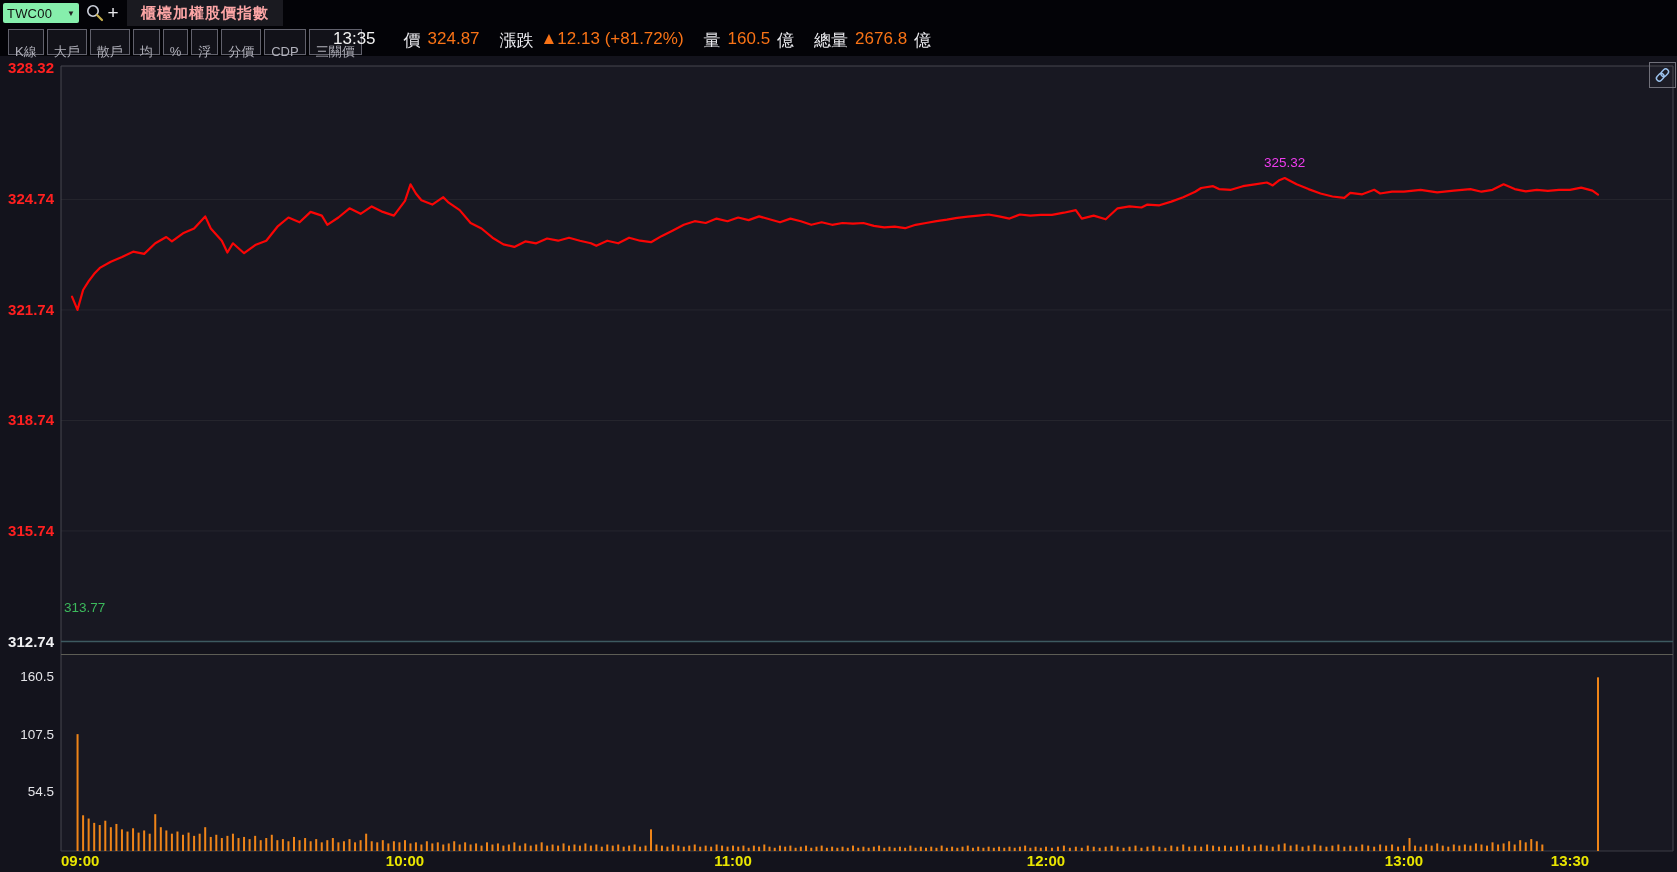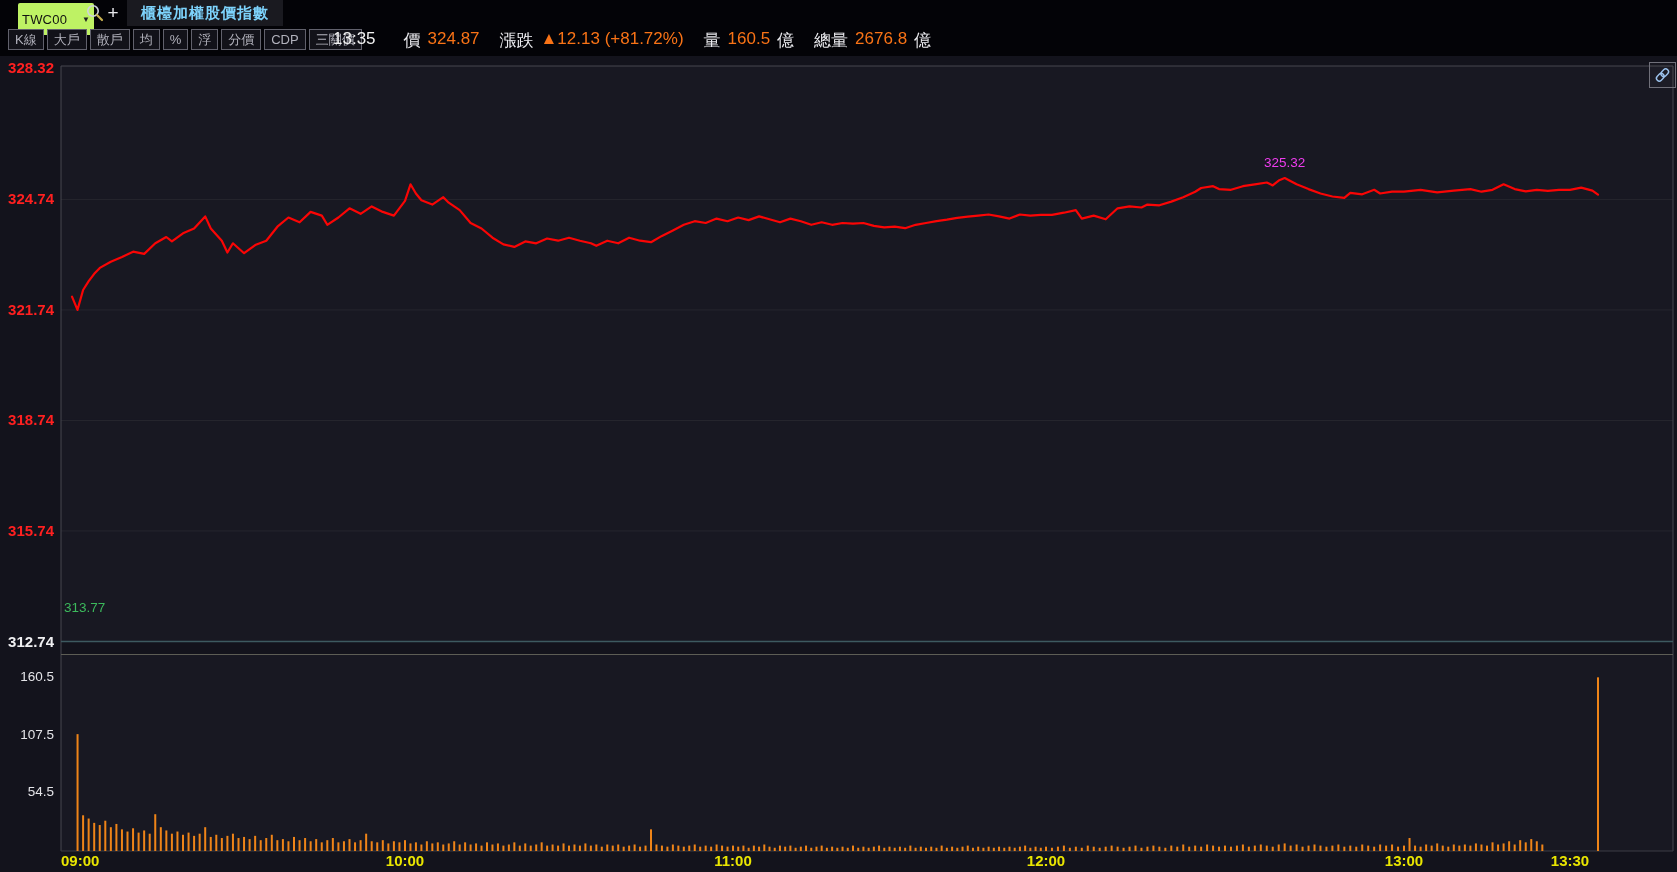--- a/index.html
+++ b/index.html
@@ -1,31 +1,31 @@
 <!DOCTYPE html>
 <html><head>
 <meta charset="utf-8">
 <style>
   html,body{margin:0;padding:0;background:#000;}
   #app{position:relative;width:1677px;height:872px;overflow:hidden;
        background:#0d0d15;font-family:"Liberation Sans","DejaVu Sans",sans-serif;}
   
   #header{position:absolute;left:0;top:0;width:1677px;height:56px;background:#030307;z-index:5;}
-  #symbol-box{position:absolute;left:18px;top:3px;width:76px;height:20px;background:#bef264;
-      border-radius:2px;display:flex;align-items:center;padding:16px 4px;box-sizing:border-box;cursor:pointer;}
+  #symbol-box{position:absolute;left:3px;top:3px;width:76px;height:20px;background:#86efac;
+      border-radius:2px;display:flex;align-items:center;padding:10px 4px;box-sizing:border-box;cursor:pointer;}
   #symbol-box .sym{flex:1;font-size:13px;color:#111;letter-spacing:.2px;}
   #symbol-box .arrow{font-size:8px;color:#222;}
   .hdr-icon{position:absolute;top:3px;width:20px;height:20px;}
   #plus-btn{position:absolute;left:105px;top:1px;width:16px;height:24px;color:#e8e8ec;
       font-size:19px;line-height:24px;text-align:center;cursor:pointer;}
   #index-tab{position:absolute;left:127px;top:0;height:26px;background:#1a1a20;
-      color:#7dd3fc;font-size:15px;font-weight:bold;line-height:26px;padding:0 14px;cursor:pointer;letter-spacing:1px;}
+      color:#fca5a5;font-size:15px;font-weight:bold;line-height:26px;padding:0 14px;cursor:pointer;letter-spacing:1px;}
   
   #toolbar{position:absolute;left:8px;top:29px;display:flex;gap:3px;}
-  .tb-btn{height:21px;line-height:19px;padding:0 6px;border:1px solid #61616c;color:#b2b2bc;
+  .tb-btn{height:21px;line-height:19px;padding:12px 6px;border:1px solid #61616c;color:#b2b2bc;
       background:#121219;font-size:13px;box-sizing:border-box;cursor:pointer;white-space:nowrap;}
   
   #status{position:absolute;left:333px;top:29px;height:22px;display:flex;align-items:flex-start;
       font-size:17px;color:#ececf0;white-space:nowrap;}
   #status .red{color:#f97316;}
   #status .g{margin-right:20px;}
   #status .lbl{margin-right:7px;}
   #status .t{margin-right:28px;color:#f2f2f2;}
   
   #chart-svg{position:absolute;left:0;top:0;z-index:1;}

